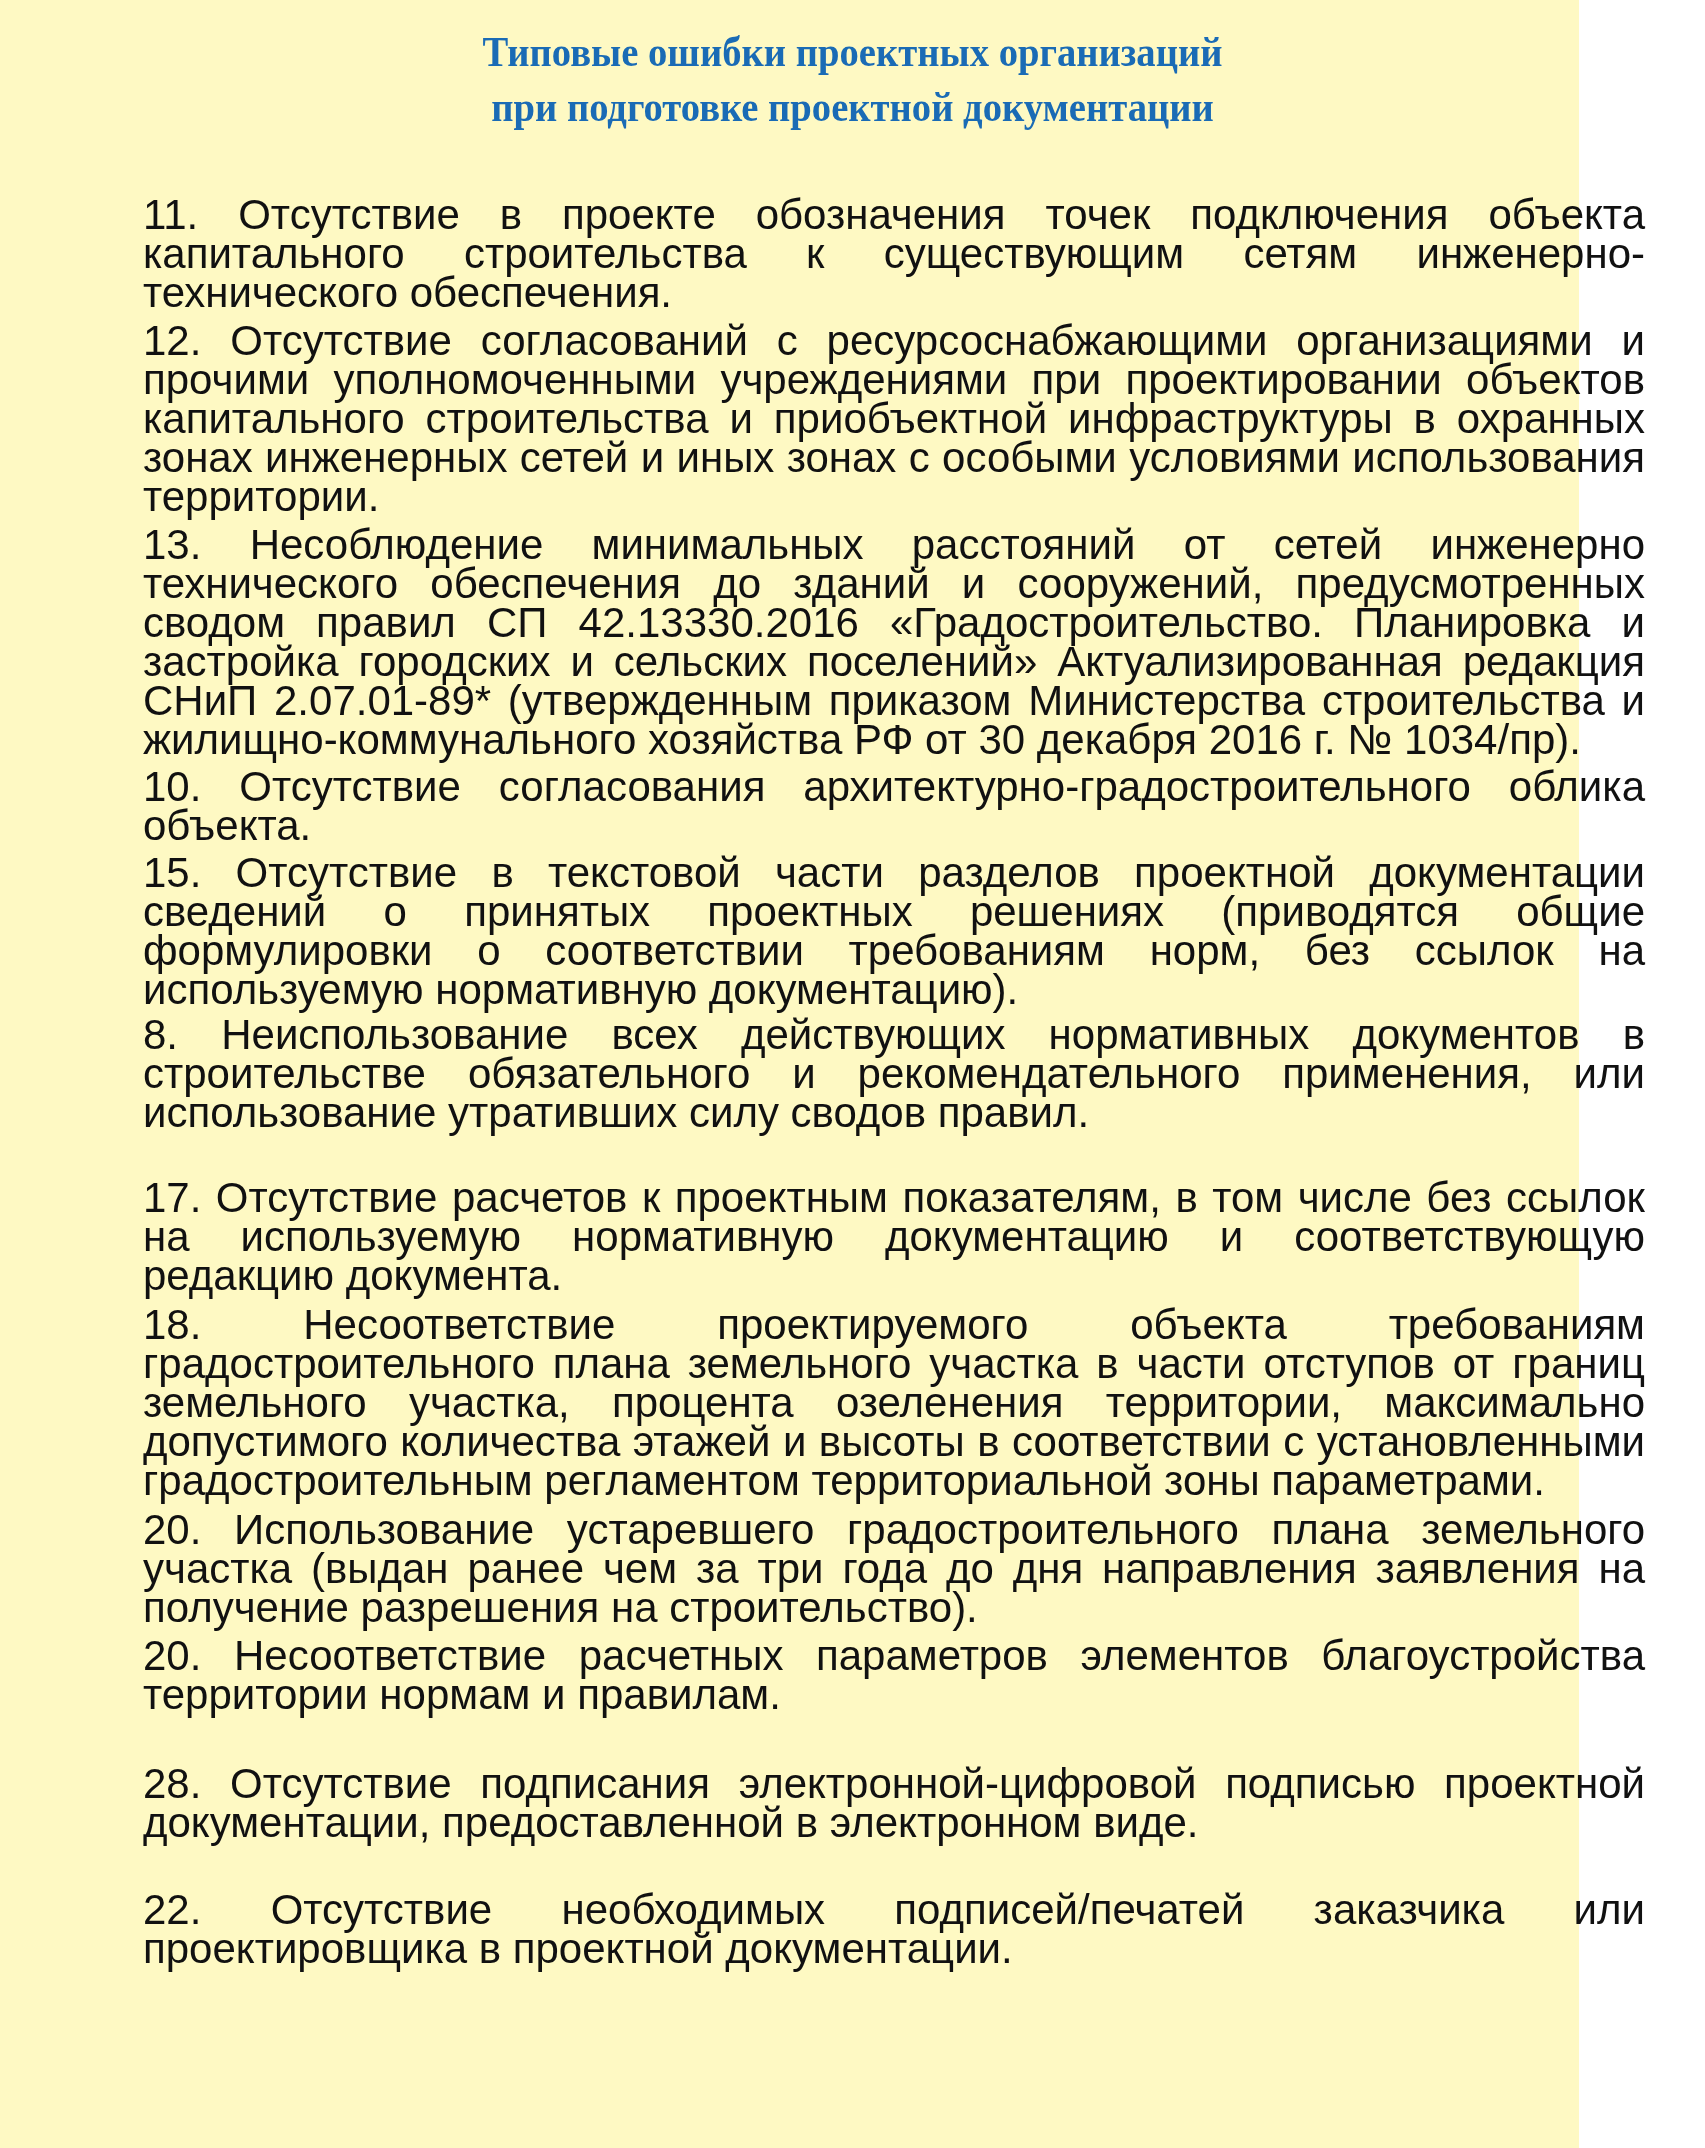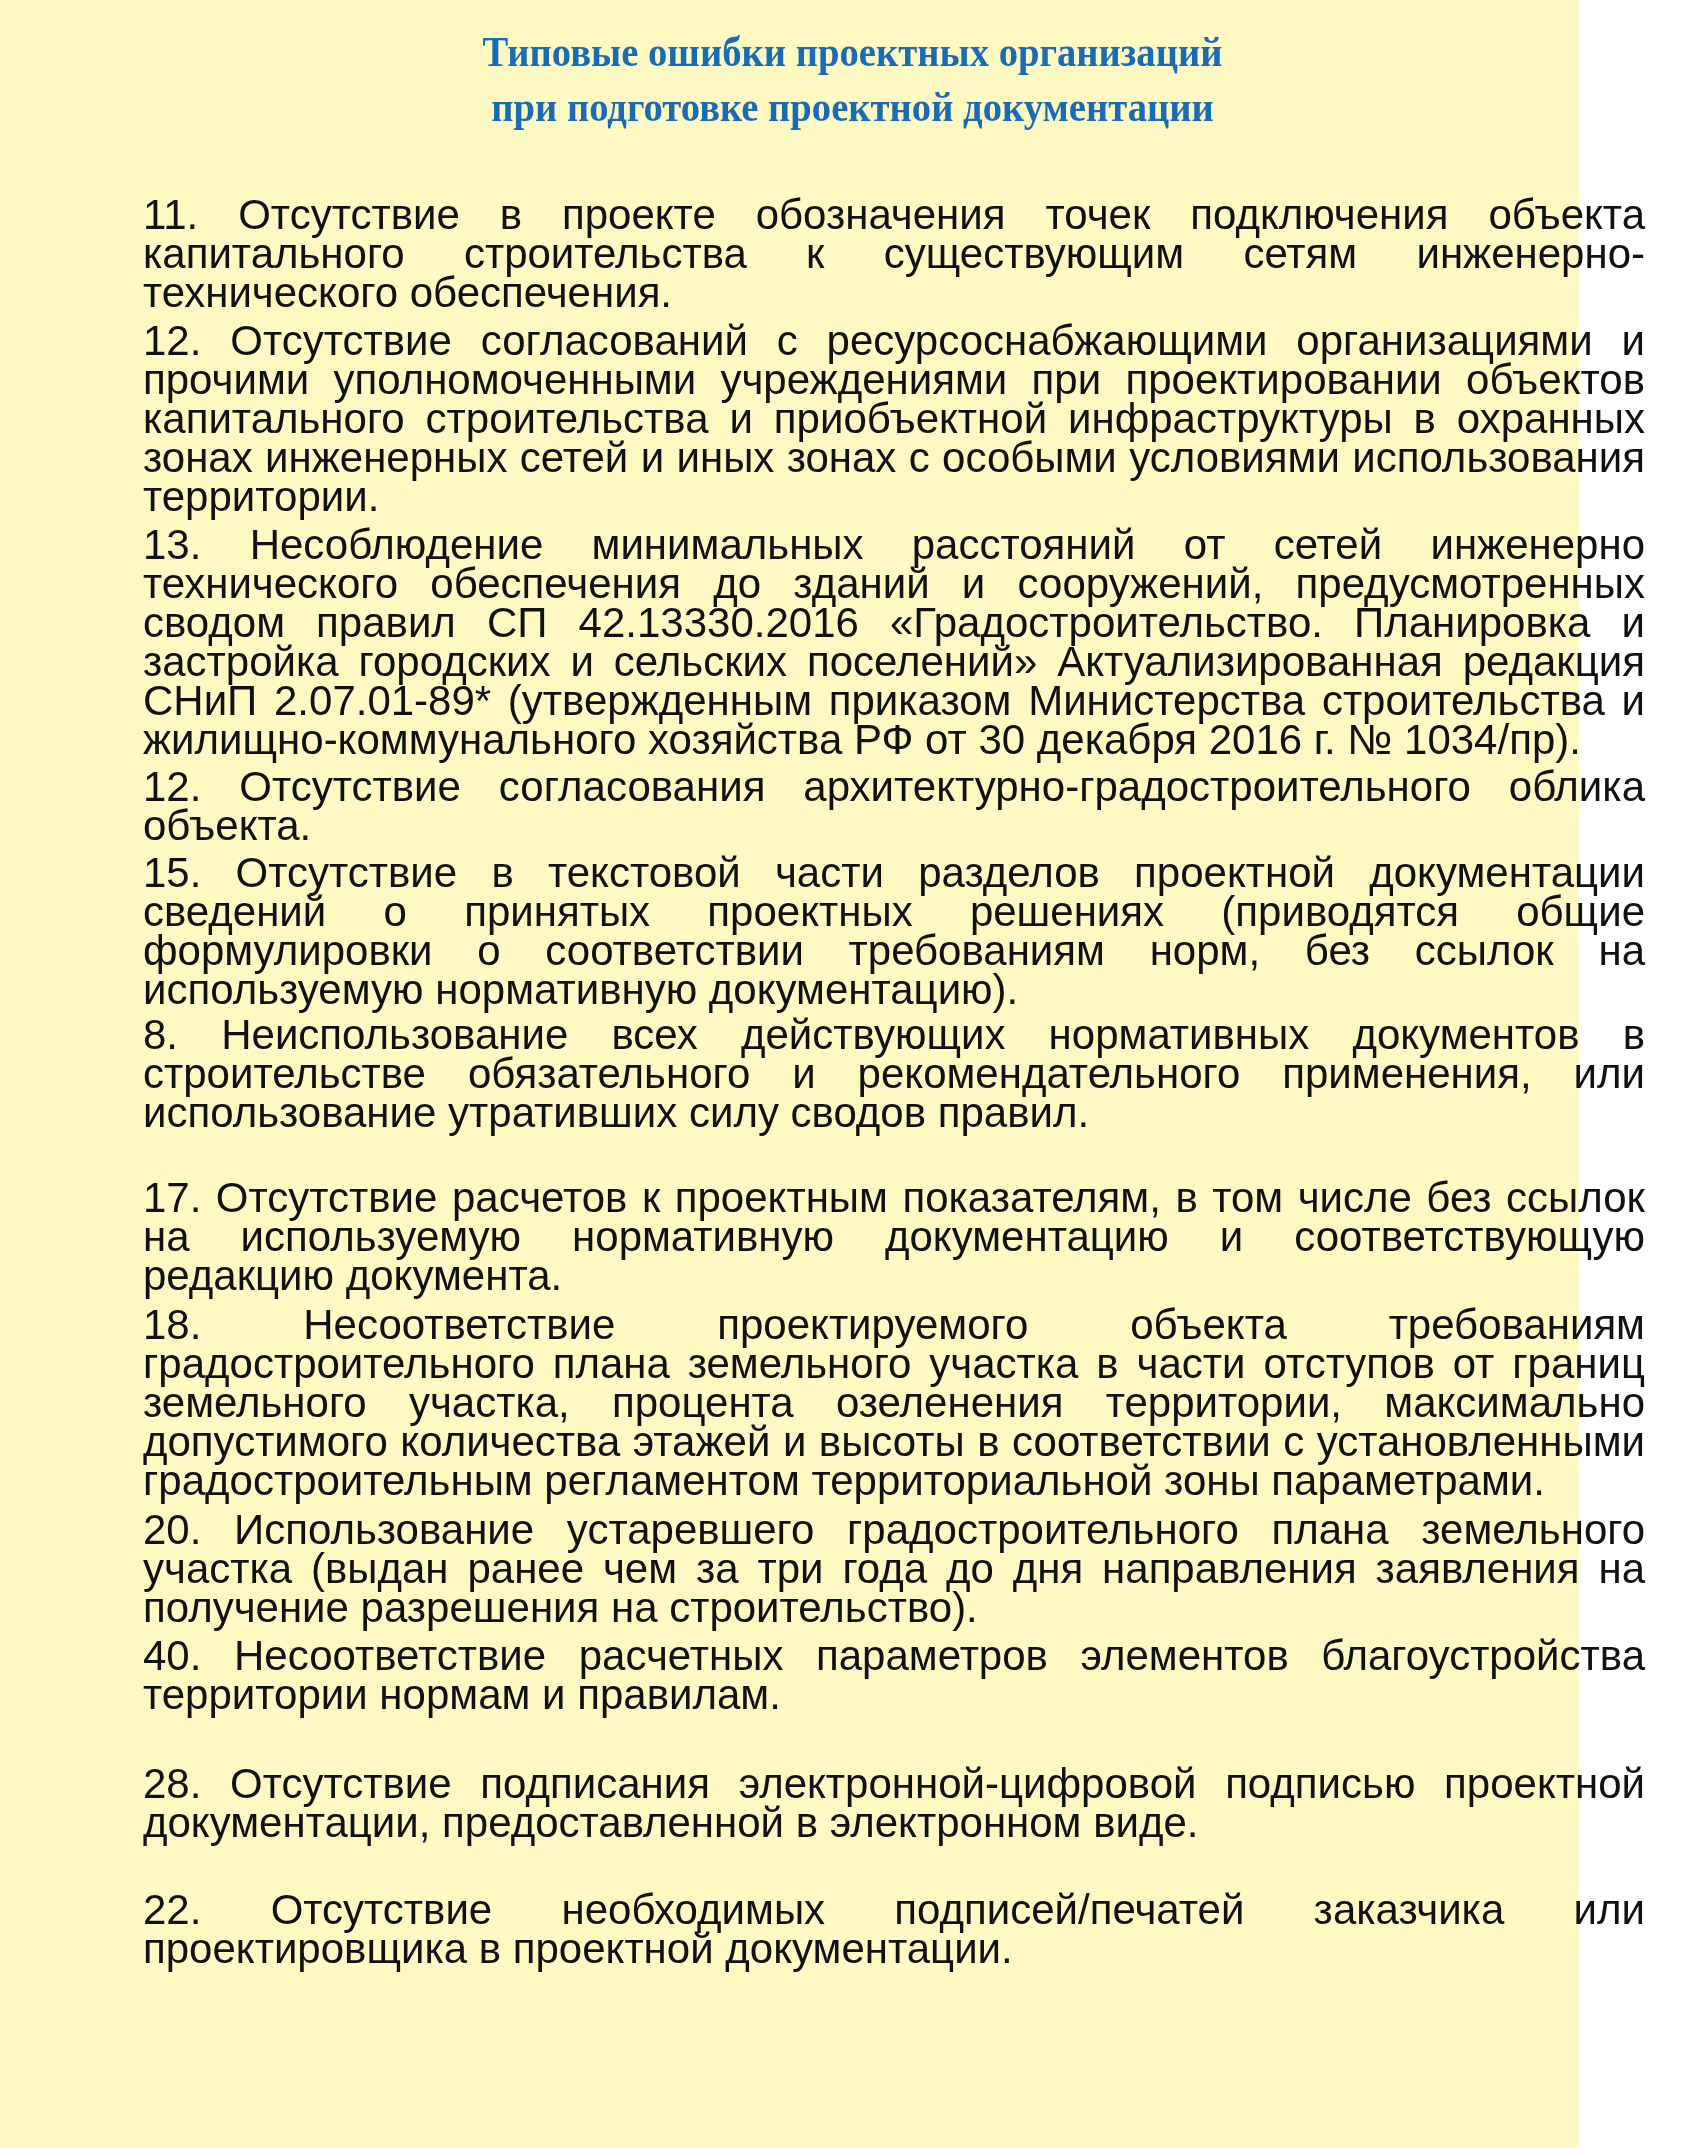--- a/index.html
+++ b/index.html
@@ -24,24 +24,24 @@
 <div class="page">
   <div class="title">
     <div>Типовые ошибки проектных организаций</div>
     <div>при подготовке проектной документации</div>
   </div>
 
   <div class="items">
     <div class="item" style="top:195px">11. Отсутствие в проекте обозначения точек подключения объекта капитального строительства к существующим сетям инженерно-технического обеспечения.</div>
     <div class="item" style="top:321px">12. Отсутствие согласований с ресурсоснабжающими организациями и прочими уполномоченными учреждениями при проектировании объектов капитального строительства и приобъектной инфраструктуры в охранных зонах инженерных сетей и иных зонах с особыми условиями использования территории.</div>
     <div class="item" style="top:525px">13. Несоблюдение минимальных расстояний от сетей инженерно технического обеспечения до зданий и сооружений, предусмотренных сводом правил СП 42.13330.2016 «Градостроительство. Планировка и застройка городских и сельских поселений» Актуализированная редакция СНиП 2.07.01-89* (утвержденным  приказом Министерства строительства и жилищно-коммунального хозяйства РФ от 30 декабря 2016 г. № 1034/пр).</div>
-    <div class="item" style="top:767px">12. Отсутствие согласования архитектурно-градостроительного облика объекта.</div>
+    <div class="item" style="top:767px">10. Отсутствие согласования архитектурно-градостроительного облика объекта.</div>
     <div class="item" style="top:853px">15. Отсутствие в текстовой части разделов проектной документации сведений о принятых проектных решениях (приводятся общие формулировки о соответствии требованиям норм, без ссылок на используемую нормативную документацию).</div>
     <div class="item" style="top:1015px">8. Неиспользование всех действующих нормативных документов в строительстве обязательного и рекомендательного применения, или использование утративших силу сводов правил.</div>
     <div class="item" style="top:1178px">17. Отсутствие расчетов к проектным показателям, в том числе без ссылок на используемую нормативную документацию и соответствующую редакцию документа.</div>
     <div class="item" style="top:1305px">18. Несоответствие проектируемого объекта требованиям градостроительного плана земельного участка в части отступов от границ земельного участка, процента озеленения территории, максимально допустимого количества этажей и высоты в соответствии с установленными градостроительным регламентом территориальной зоны параметрами.</div>
     <div class="item" style="top:1510px">20. Использование устаревшего градостроительного плана земельного участка (выдан ранее чем за три года до дня направления заявления на получение разрешения на строительство).</div>
-    <div class="item" style="top:1636px">40. Несоответствие расчетных параметров элементов благоустройства территории нормам и правилам.</div>
+    <div class="item" style="top:1636px">20. Несоответствие расчетных параметров элементов благоустройства территории нормам и правилам.</div>
     <div class="item" style="top:1764px">28. Отсутствие подписания электронной-цифровой подписью проектной документации, предоставленной в электронном виде.</div>
     <div class="item" style="top:1890px">22. Отсутствие необходимых подписей/печатей заказчика или проектировщика в проектной документации.</div>
   </div>
 </div>
 
 
 </body></html>

